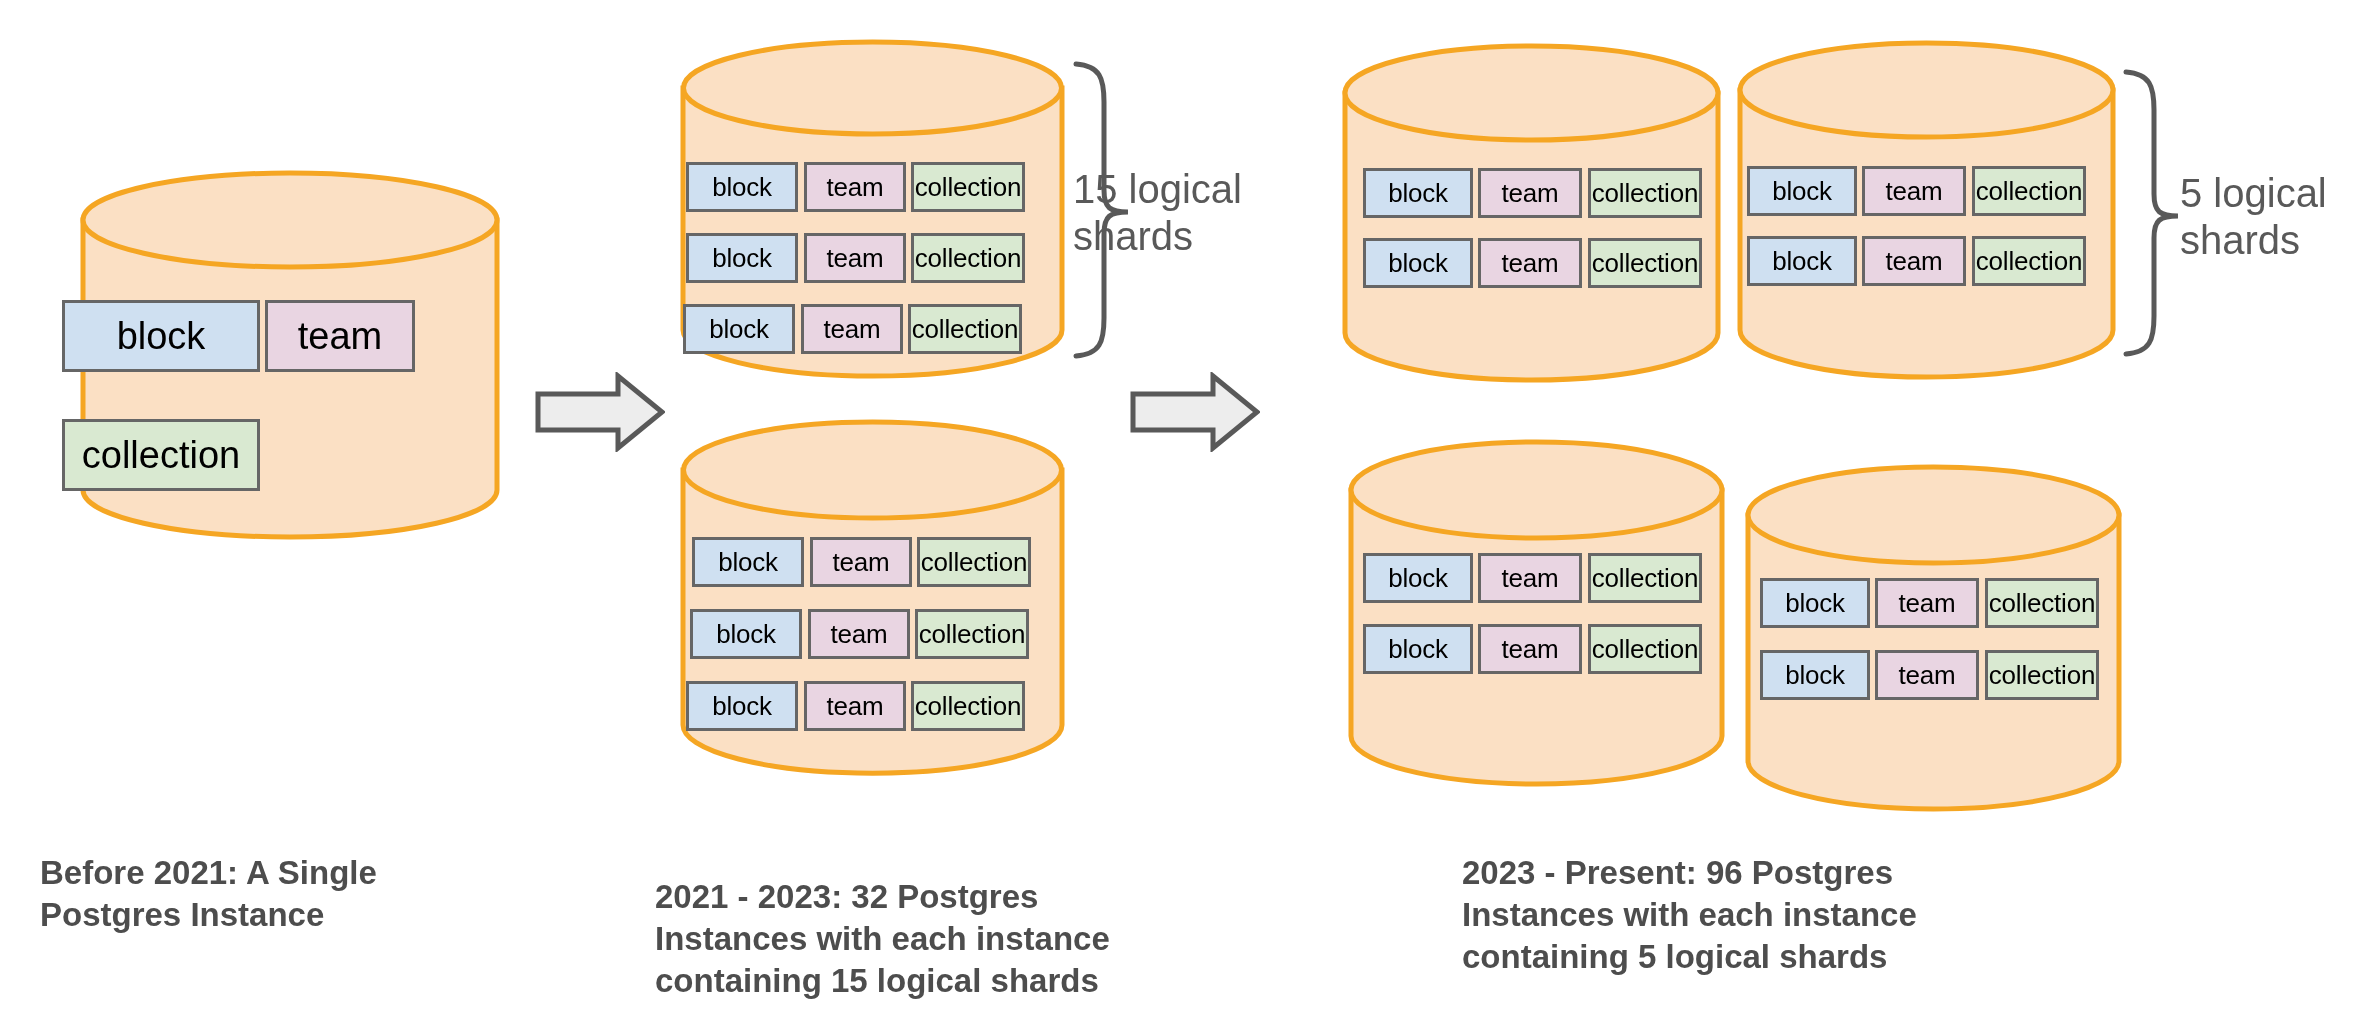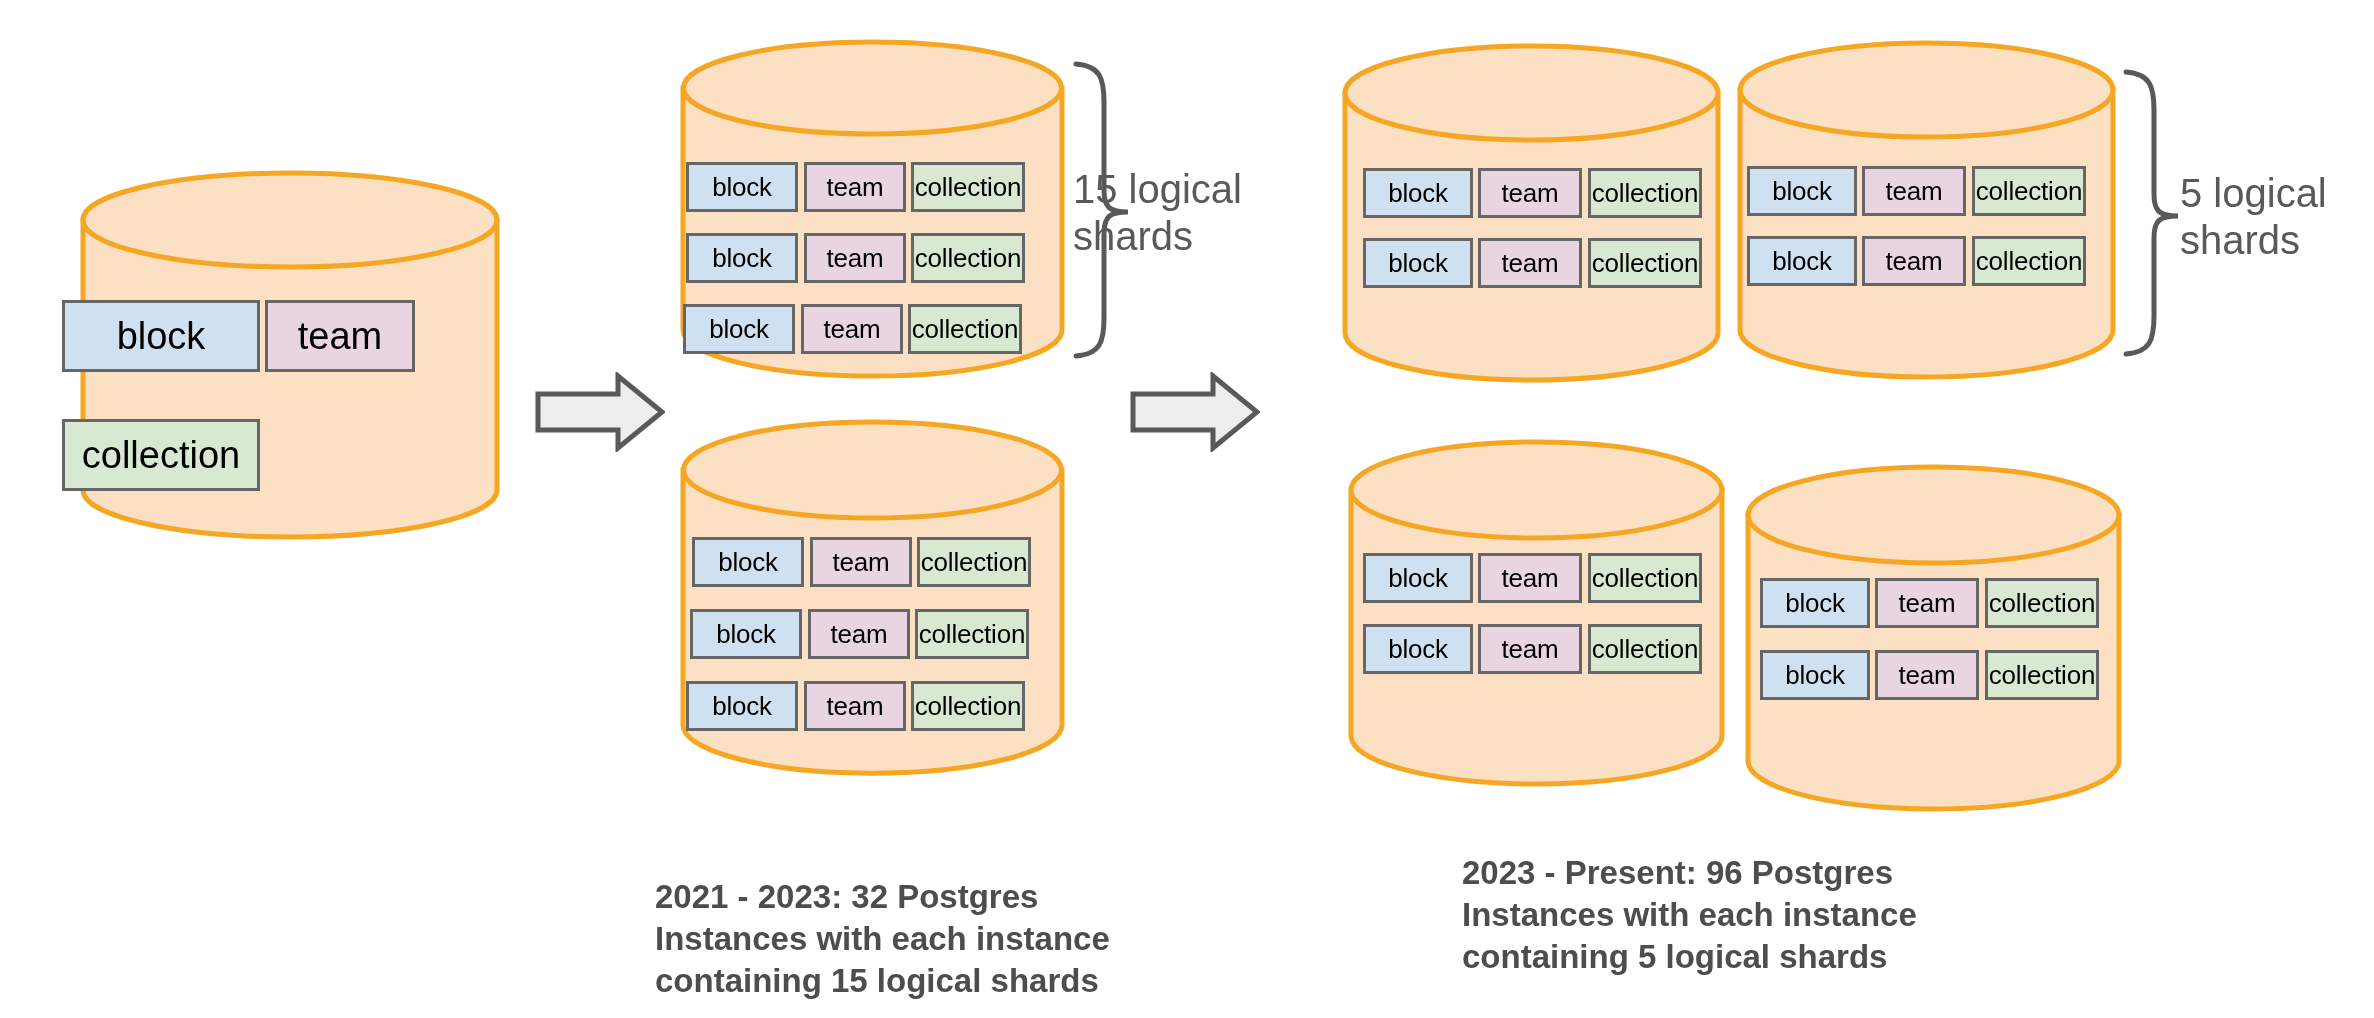--- a/index.html
+++ b/index.html
@@ -87,20 +87,22 @@
   <div class="cyl" style="left:80px; top:170px; width:420px; height:370px;">
     <svg width="420" height="370" viewBox="0 0 420 370" aria-hidden="true">
       <path d="M3,50 L3,320 A207,47 0 0 0 417,320 L417,50 Z" fill="#fbe0c4" stroke="#f5a623" stroke-width="5"></path>
       <ellipse cx="210" cy="50" rx="207" ry="47" fill="#fbe0c4" stroke="#f5a623" stroke-width="5"></ellipse>
     </svg>
   </div>
   <div class="bigshard block" style="left:62px; top:300px; width:198px; height:72px;">block</div>
   <div class="bigshard team" style="left:265px; top:300px; width:150px; height:72px;">team</div>
   <div class="bigshard collection" style="left:62px; top:419px; width:198px; height:72px;">collection</div>
 
+  <div class="caption" style="left:40px; top:852px; width:440px;">Before 2021: A Single
+Postgres Instance</div>
 
   <div class="arrow" style="left:535px; top:372px; width:130px; height:80px;">
     <svg width="130" height="80" viewBox="0 0 130 80" aria-hidden="true">
       <path d="M3,22 L83,22 L83,4 L127,40 L83,76 L83,58 L3,58 Z" fill="#ededed" stroke="#595959" stroke-width="5" stroke-linejoin="miter"></path>
     </svg>
   </div>
 
   <div class="cyl" style="left:680px; top:40px; width:385px; height:340px;">
     <svg width="385" height="340" viewBox="0 0 385 340" aria-hidden="true">
       <path d="M3,48 L3,290 A189,46 0 0 0 382,290 L382,48 Z" fill="#fbe0c4" stroke="#f5a623" stroke-width="5"></path>

